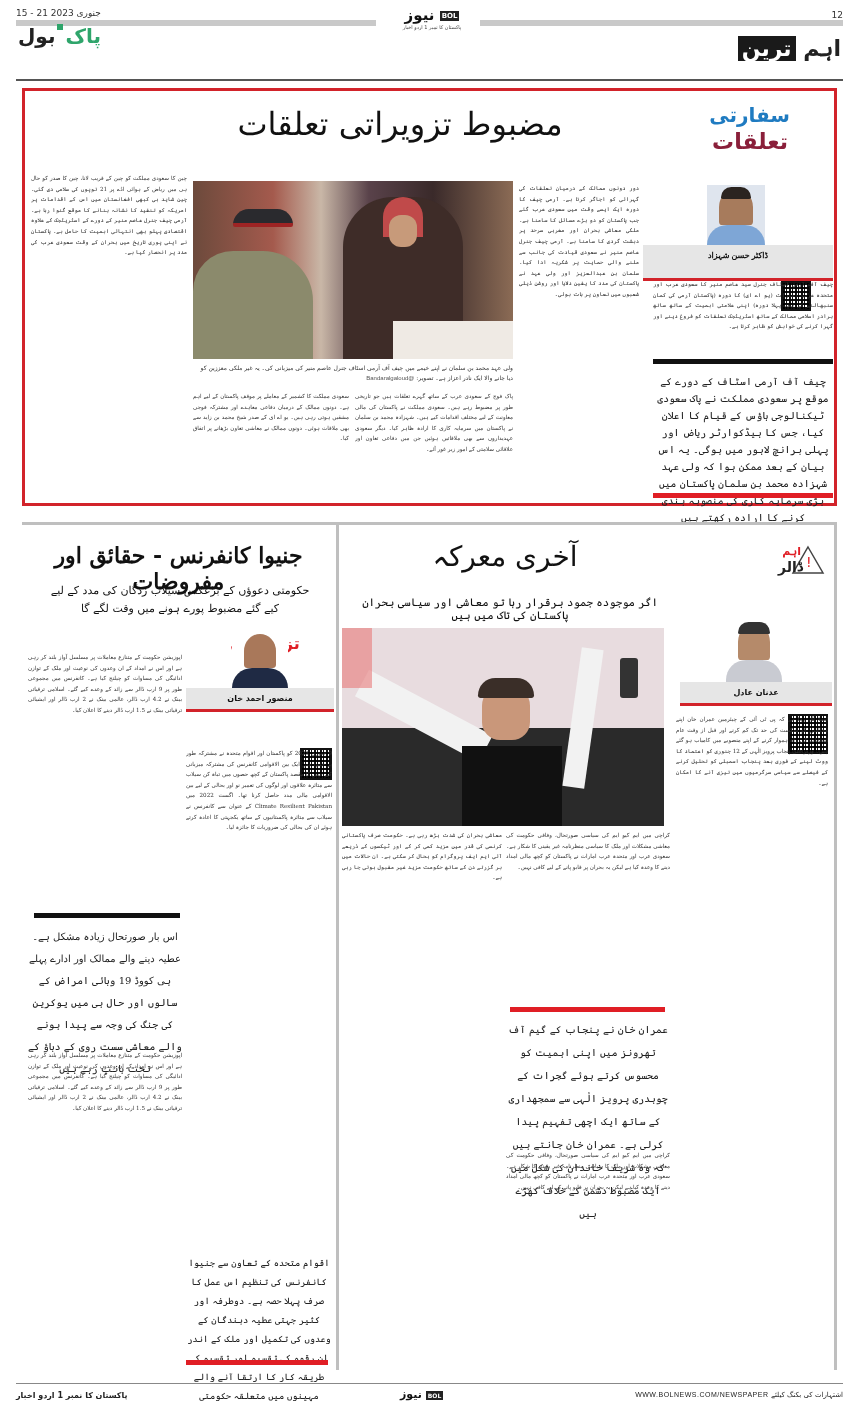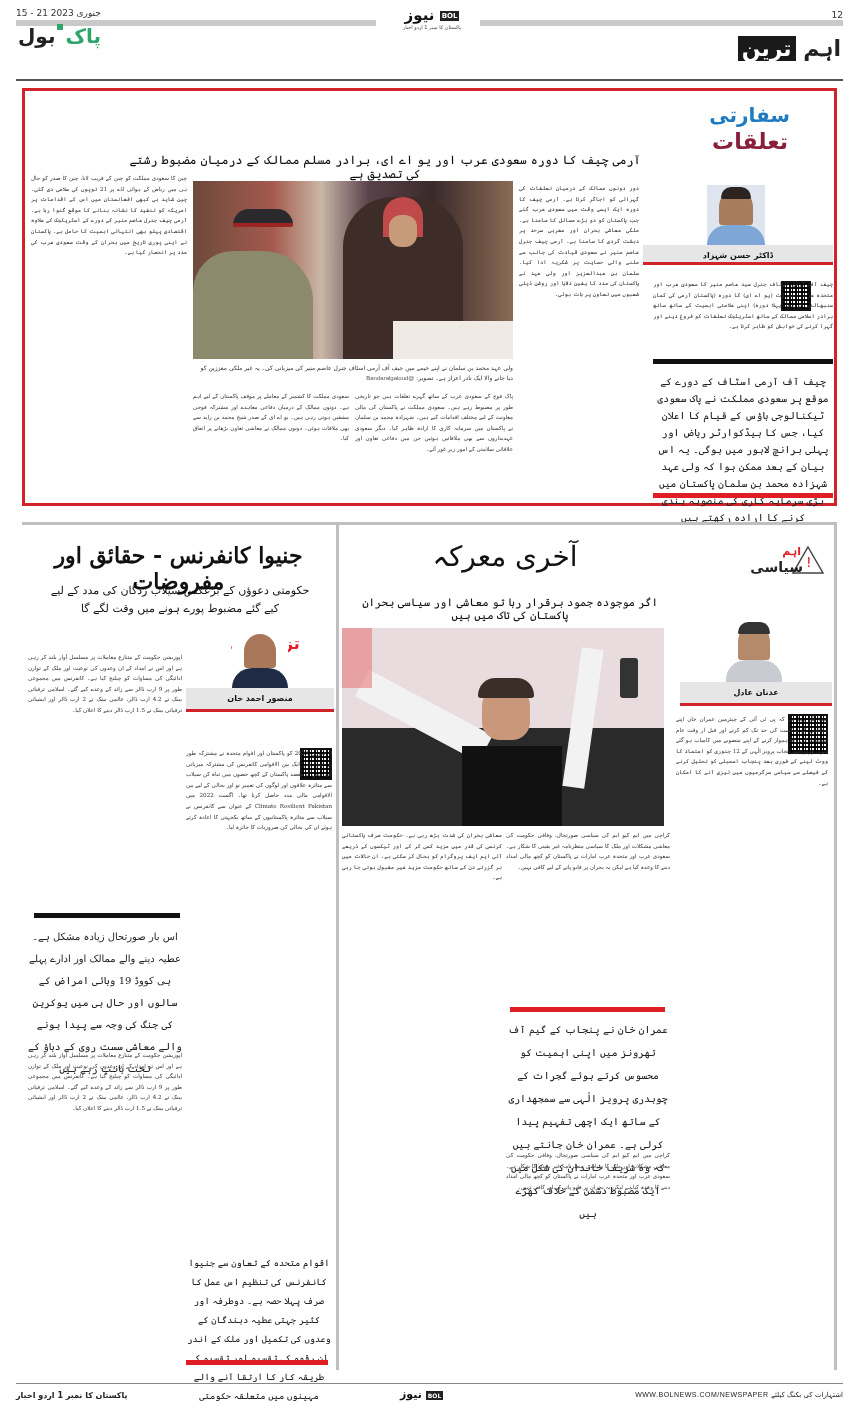--- a/index.html
+++ b/index.html
@@ -74,29 +74,29 @@
 </div>
 <div class="rule"></div>
 
 <div class="topbox">
 
   <div class="sec-badge" style="right:44px;top:14px;width:80px;">
     <div style="color:#1f7bc1;font-size:20px;">سفارتی</div>
     <div style="color:#8a1f3a;font-size:22px;margin-top:6px;">تعلقات</div>
   </div>
 
-  <div class="subtitle" style="left:100px;top:62px;width:520px;font-size:12px;">آرمی چیف کا دورہ سعودی عرب اور یو اے ای، برادر مسلم ممالک کے درمیان مضبوط رشتے کی تصدیق ہے</div>
+  <div class="title-big" style="left:140px;top:14px;width:470px;font-size:32px;">مضبوط تزویراتی تعلقات</div>
 
   <div class="author-card" style="left:618px;top:92px;width:190px;height:92px;">
     <div style="position:absolute;left:64px;top:2px;width:58px;height:60px;background:#dfe5ee;">
       <div class="face" style="left:12px;top:4px;width:34px;height:36px;background:#a77b5c;"></div>
       <div style="position:absolute;left:14px;top:2px;width:30px;height:12px;background:#2b2420;border-radius:12px 12px 2px 2px;"></div>
       <div style="position:absolute;left:0;bottom:0;width:58px;height:20px;background:#7ea6d6;border-radius:20px 20px 0 0;"></div>
     </div>
-    <div class="name-bar" style="top:62px;height:20px;line-height:21px;">ڈاکٹر حسن شہزاد</div>
+    <div class="name-bar" style="top:62px;height:36px;line-height:21px;font-family:Liberation Serif, serif;">ڈاکٹر حسن شہزاد</div>
   </div>
 
   <div class="qr" style="left:756px;top:190px;width:30px;height:30px;"></div>
   <div class="col" style="left:628px;top:188px;width:180px;height:52px;">چیف آف آرمی اسٹاف جنرل سید عاصم منیر کا سعودی عرب اور متحدہ عرب امارات (یو اے ای) کا دورہ (پاکستان آرمی کی کمان سنبھالنے کے بعد پہلا دورہ) اپنی علامتی اہمیت کے ساتھ ساتھ برادر اسلامی ممالک کے ساتھ اسٹریٹجک تعلقات کو فروغ دینے اور گہرا کرنے کی خواہش کو ظاہر کرتا ہے۔</div>
 
   <div class="bar-black" style="left:628px;top:268px;width:180px;"></div>
   <div class="pull" style="left:630px;top:282px;width:176px;font-size:10px;line-height:17px;">چیف آف آرمی اسٹاف کے دورے کے موقع پر سعودی مملکت نے پاک سعودی ٹیکنالوجی ہاؤس کے قیام کا اعلان کیا، جس کا ہیڈکوارٹر ریاض اور پہلی برانچ لاہور میں ہوگی۔ یہ اس بیان کے بعد ممکن ہوا کہ ولی عہد شہزادہ محمد بن سلمان پاکستان میں بڑی سرمایہ کاری کی منصوبہ بندی کرنے کا ارادہ رکھتے ہیں</div>
   <div class="bar-red" style="left:628px;top:402px;width:180px;"></div>
 
   <div class="photo" style="left:168px;top:90px;width:320px;height:178px;background:#8c5b4a;">
@@ -122,21 +122,21 @@
 <div class="lowbox"></div>
 <div class="vdiv" style="left:336px;top:525px;height:845px;"></div>
 <div class="vdiv" style="left:834px;top:525px;height:845px;"></div>
 
 <div class="warn" style="left:755px;top:545px;width:70px;height:40px;">
   <svg width="34" height="30" viewBox="0 0 34 30" style="position:absolute;right:0;top:0;">
     <polygon points="17,2 32,28 2,28" fill="none" stroke="#444" stroke-width="1.5"></polygon>
     <text x="15" y="22" font-size="14" fill="#e01e25" font-family="DejaVu Sans, sans-serif">!</text>
   </svg>
   <div style="position:absolute;right:24px;top:0;color:#e01e25;font-size:11px;font-weight:bold;">اہم</div>
-  <div style="position:absolute;right:22px;top:14px;color:#222;font-size:14px;font-weight:bold;">سیاسی</div>
+  <div style="position:absolute;right:22px;top:14px;color:#222;font-size:14px;font-weight:bold;">ڈالر</div>
 </div>
 <div class="title-big" style="left:370px;top:540px;width:270px;font-size:28px;">آخری معرکہ</div>
 <div class="subtitle" style="left:345px;top:596px;width:330px;font-size:11px;">اگر موجودہ جمود برقرار رہا تو معاشی اور سیاسی بحران پاکستان کی تاک میں ہیں</div>
 
 <div class="photo" style="left:342px;top:628px;width:322px;height:198px;background:#e8dcdf;">
   <div style="position:absolute;left:0;top:100px;width:322px;height:98px;background:#2a2a2a;"></div>
   <div style="position:absolute;left:20px;top:40px;width:140px;height:30px;background:#f2f2f2;transform:rotate(28deg);transform-origin:left center;"></div>
   <div style="position:absolute;left:230px;top:20px;width:22px;height:140px;background:#f2f2f2;transform:rotate(8deg);"></div>
   <div style="position:absolute;left:140px;top:56px;width:48px;height:56px;background:#c9977a;border-radius:22px 22px 18px 18px;"></div>
   <div style="position:absolute;left:136px;top:50px;width:56px;height:20px;background:#3a2e28;border-radius:26px 26px 4px 4px;"></div>

